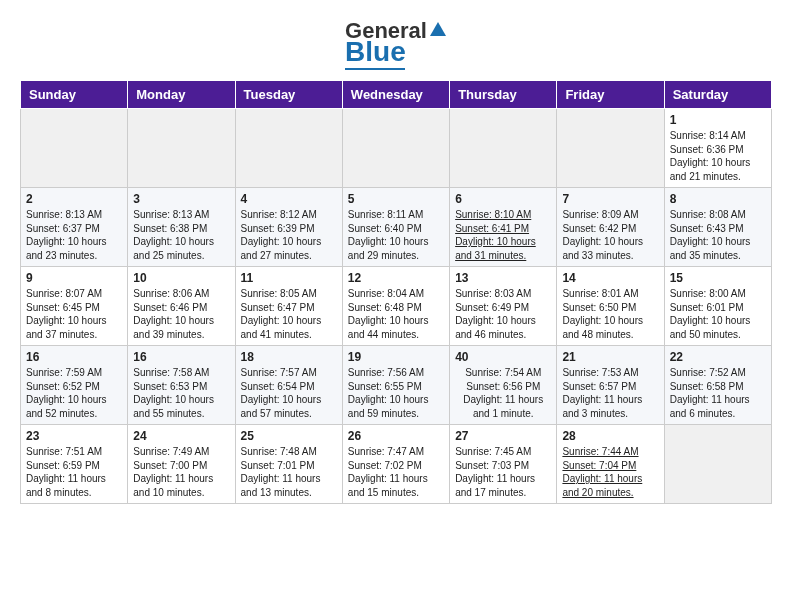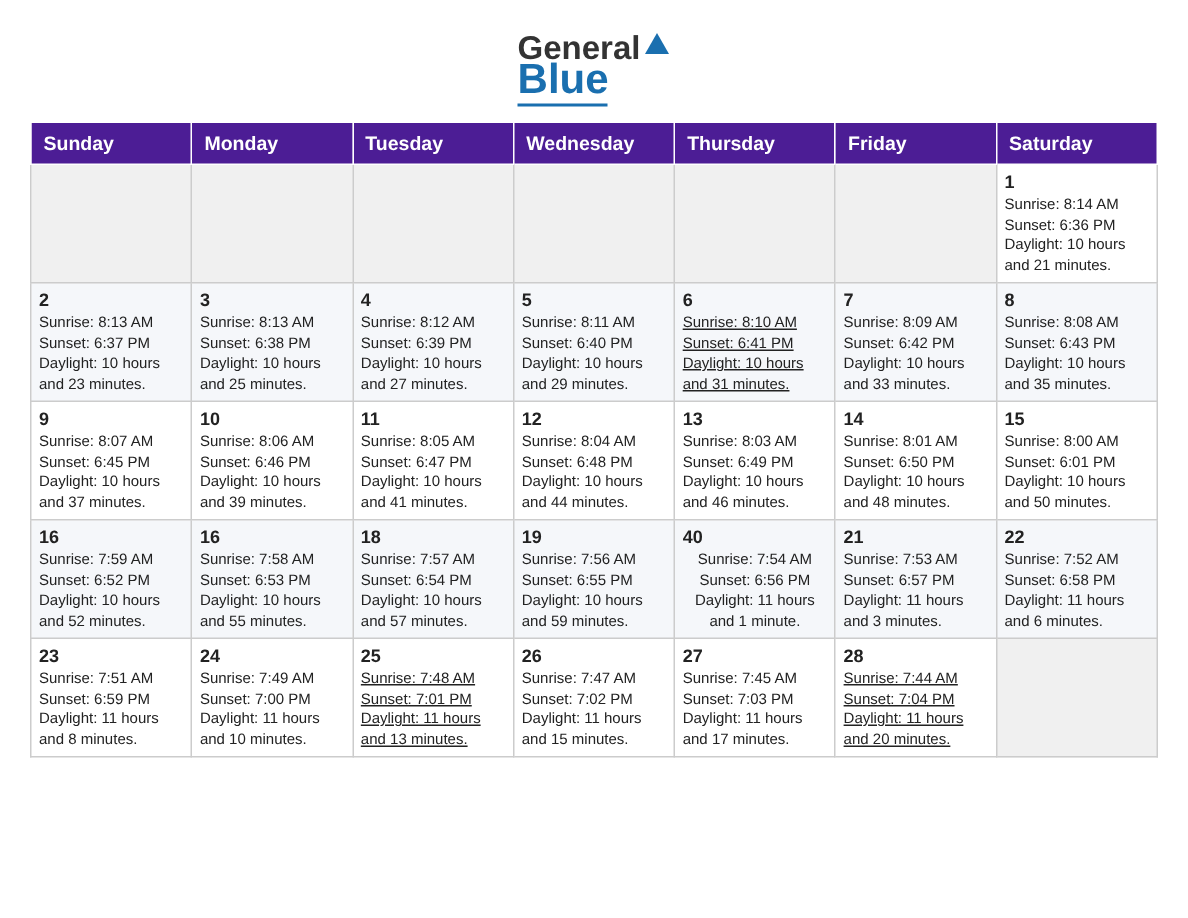--- a/index.html
+++ b/index.html
@@ -310,21 +310,21 @@
           </td>
           <td>
             <span class="day-num">24</span>
             <div class="day-info" style="white-space: pre-line;">Sunrise: 7:49 AM
 Sunset: 7:00 PM
 Daylight: 11 hours
 and 10 minutes.</div>
           </td>
           <td>
             <span class="day-num">25</span>
-            <div class="day-info" style="white-space: pre-line; text-decoration: underline;">Sunrise: 7:48 AM
+            <div class="day-info" style="white-space: pre-line;">Sunrise: 7:48 AM
 Sunset: 7:01 PM
 Daylight: 11 hours
 and 13 minutes.</div>
           </td>
           <td>
             <span class="day-num">26</span>
             <div class="day-info" style="white-space: pre-line;">Sunrise: 7:47 AM
 Sunset: 7:02 PM
 Daylight: 11 hours
 and 15 minutes.</div>

